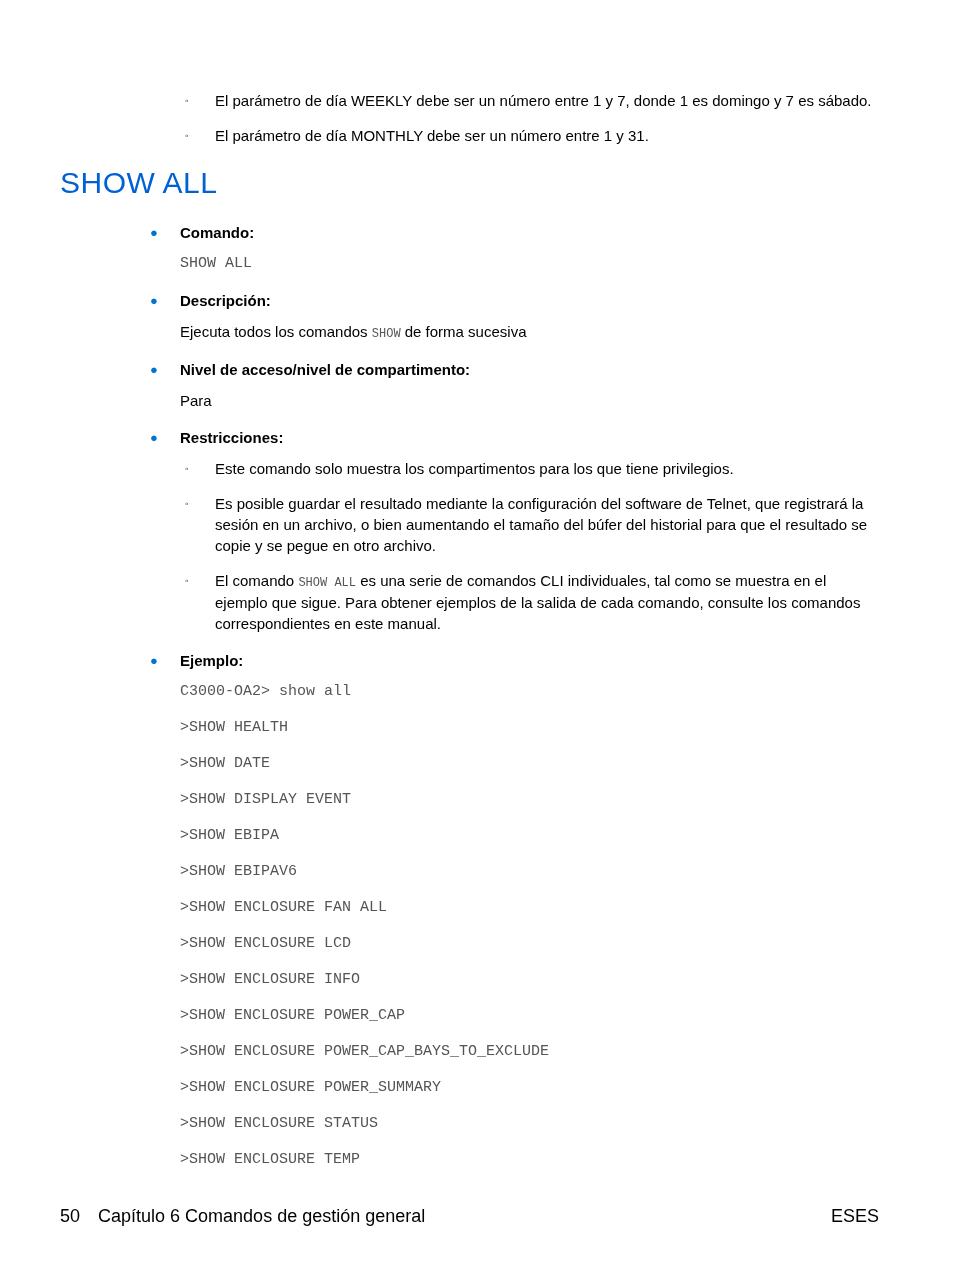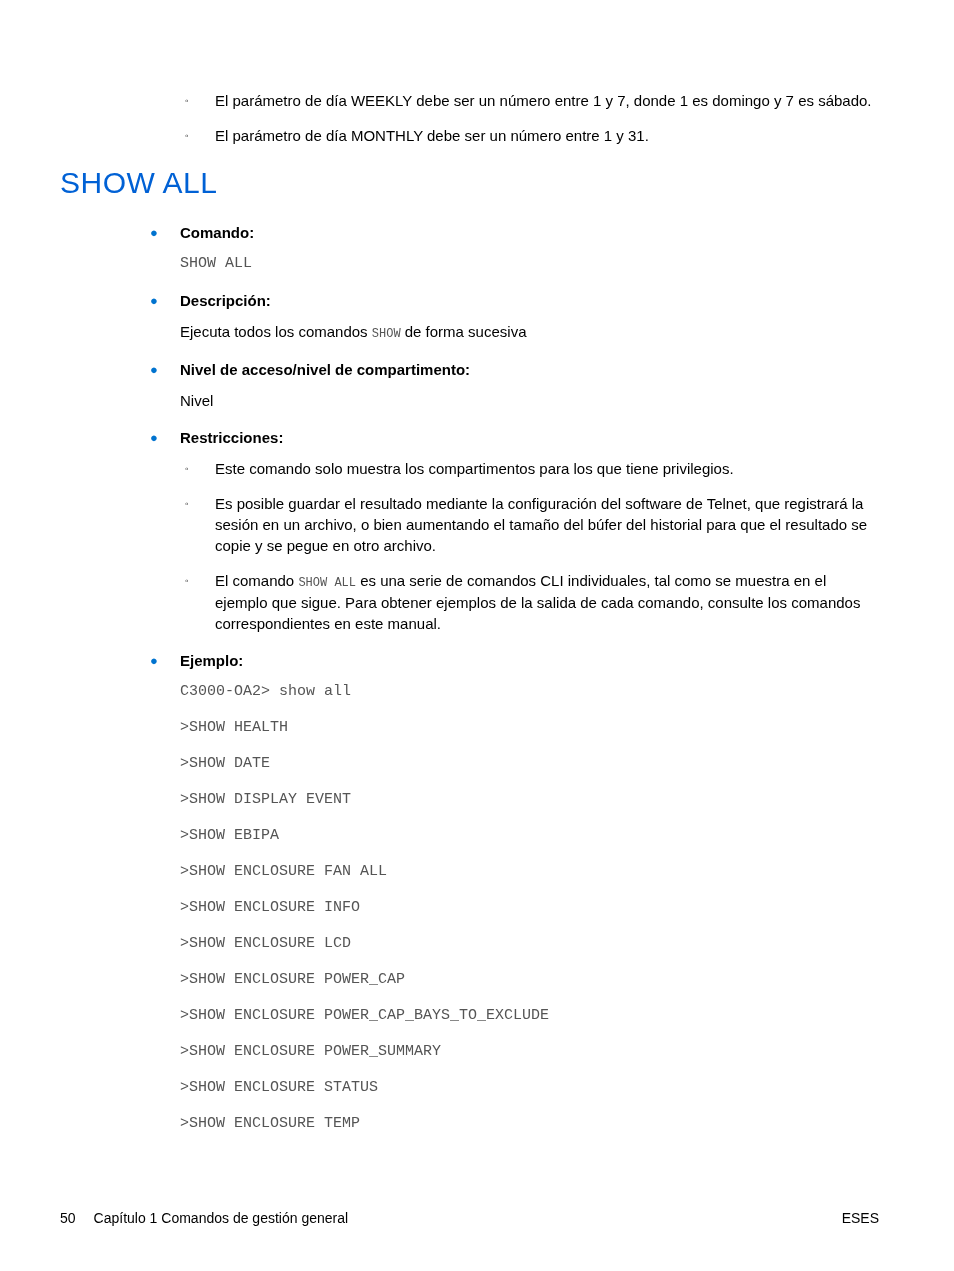--- a/index.html
+++ b/index.html
@@ -83,21 +83,21 @@
   }
   .code-block div {
     margin-bottom: 15px;
     margin-top: 8px;
   }
   .footer {
     position: absolute;
     bottom: 42px;
     left: 60px;
     right: 75px;
-    font-size: 14px;
+    font-size: 18px;
     display: flex;
     justify-content: space-between;
   }
   .footer .left {
     display: flex;
     gap: 18px;
   }
 </style>
 </head>
 <body>
@@ -134,21 +134,21 @@
   <div class="content">
     <span>Ejecuta todos los comandos </span><span class="mono-inline">SHOW</span><span> de forma sucesiva</span>
   </div>
 
   <div class="mainlist">
     <div class="item">
       <span class="bullet">●</span>
       <span class="label">Nivel de acceso/nivel de compartimento:</span>
     </div>
   </div>
-  <div class="content">Nivel</div>
+  <div class="content">Para</div>
 
   <div class="mainlist">
     <div class="item">
       <span class="bullet">●</span>
       <span class="label">Restricciones:</span>
     </div>
   </div>
 
   <div class="sublist">
     <div class="item">
@@ -173,31 +173,32 @@
       <span class="label">Ejemplo:</span>
     </div>
   </div>
 
   <div class="code-block">
     <div>C3000-OA2&gt; show all</div>
     <div>&gt;SHOW HEALTH</div>
     <div>&gt;SHOW DATE</div>
     <div>&gt;SHOW DISPLAY EVENT</div>
     <div>&gt;SHOW EBIPA</div>
+    <div>&gt;SHOW EBIPAV6</div>
     <div>&gt;SHOW ENCLOSURE FAN ALL</div>
+    <div>&gt;SHOW ENCLOSURE LCD</div>
     <div>&gt;SHOW ENCLOSURE INFO</div>
-    <div>&gt;SHOW ENCLOSURE LCD</div>
     <div>&gt;SHOW ENCLOSURE POWER_CAP</div>
     <div>&gt;SHOW ENCLOSURE POWER_CAP_BAYS_TO_EXCLUDE</div>
     <div>&gt;SHOW ENCLOSURE POWER_SUMMARY</div>
     <div>&gt;SHOW ENCLOSURE STATUS</div>
     <div>&gt;SHOW ENCLOSURE TEMP</div>
   </div>
 
   <div class="footer">
     <div class="left">
       <span>50</span>
-      <span>Capítulo 1   Comandos de gestión general</span>
+      <span>Capítulo 6   Comandos de gestión general</span>
     </div>
     <div>ESES</div>
   </div>
 
 </div>
 
 </body></html>

